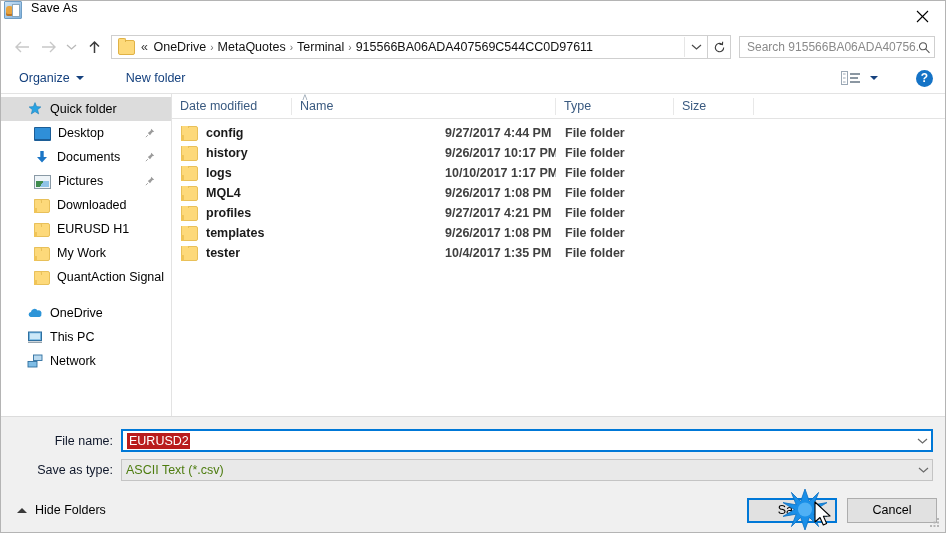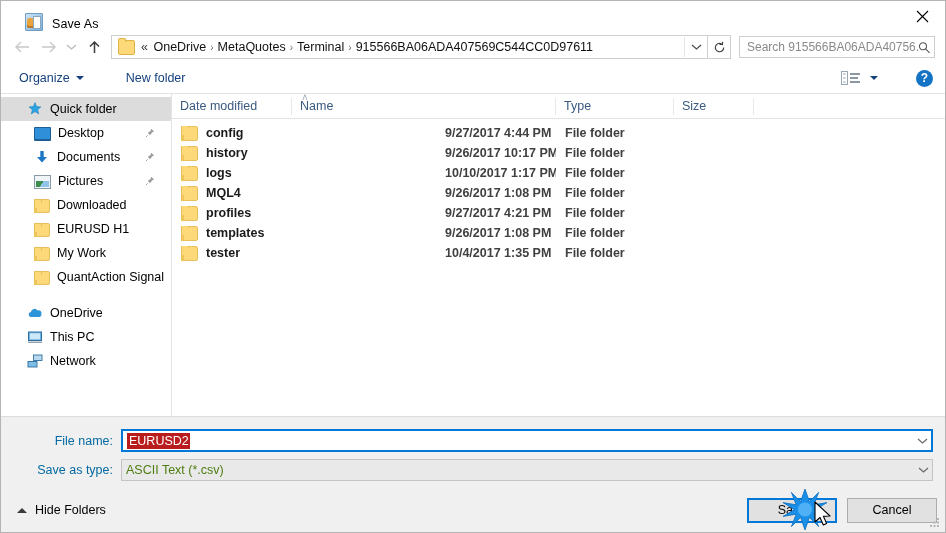--- a/index.html
+++ b/index.html
@@ -25,22 +25,22 @@
     display: flex;
     flex-direction: column;
   }
 
   
   .titlebar {
     height: 30px;
     min-height: 30px;
     background: #ffffff;
     display: flex;
-    align-items: flex-end;
-    padding-left: 24px;
+    align-items: flex-start;
+    padding-left: 3px;
     position: relative;
   }
   .app-icon {
     width: 16px;
     height: 16px;
     position: relative;
     flex: 0 0 auto;
     background: linear-gradient(135deg,#cfe4f5 0%, #9fc6e8 55%, #7fb2dd 100%);
     border: 1px solid #6f9dc4;
     border-radius: 1px;
@@ -419,21 +419,21 @@
     margin-bottom: 7px;
     padding-right: 12px;
   }
   .form-label {
     width: 120px;
     flex: 0 0 120px;
     text-align: right;
     padding-right: 8px;
     box-sizing: border-box;
     font-size: 12.5px;
-    color: #0369a1;
+    color: #0f172a;
   }
   .combo {
     flex: 1 1 auto;
     height: 22px;
     box-sizing: border-box;
     background: #ffffff;
     border: 1px solid #b0b0b0;
     display: flex;
     align-items: center;
     padding-left: 4px;

